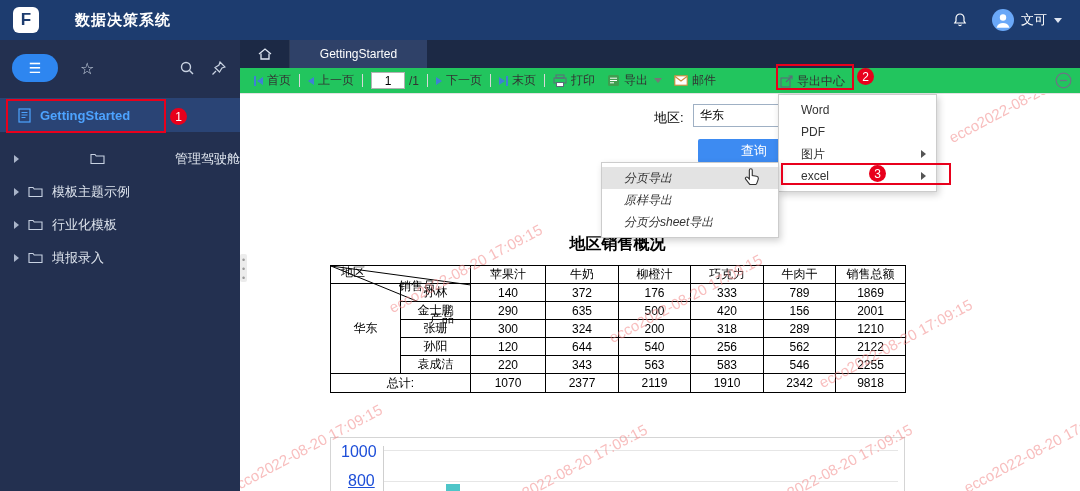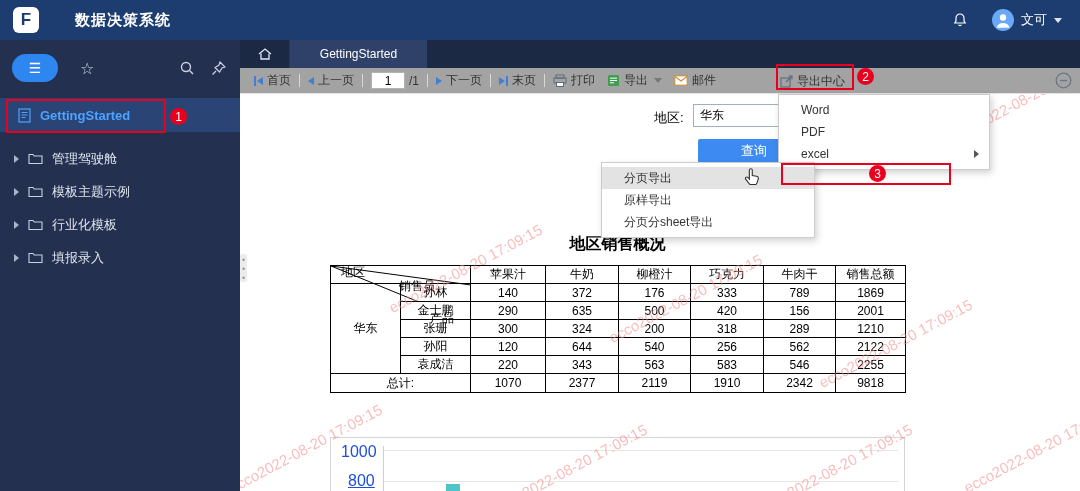--- a/index.html
+++ b/index.html
@@ -26,33 +26,33 @@
                display:flex; align-items:center; justify-content:center; font-size:14px; cursor:pointer; }
   .star { margin-left:22px; color:#c8d2e2; font-size:16px; cursor:pointer; }
   .sc-spacer { flex:1; }
   .sc-icon { margin-left:16px; cursor:pointer; display:flex; }
 
   .side-item-selected { margin-top:16px; height:34px; background:#2a4475; display:flex;
                         align-items:center; padding-left:18px; gap:9px; cursor:pointer; }
   .side-item-selected .lbl { color:#4da3ff; font-size:13px; font-weight:bold; }
   .side-item { height:33px; display:flex; align-items:center; padding-left:14px; gap:9px;
                color:#dfe5ee; font-size:13px; cursor:pointer; }
-  .side-item.first { margin-top:10px; }
+  .side-item.first { margin-top:10px;justify-content:space-between; }
   .side-caret { width:0; height:0; border-top:4px solid transparent; border-bottom:4px solid transparent;
                 border-left:5px solid #a9b4c9; }
 
   
   .main { position:absolute; left:240px; top:40px; width:840px; height:451px; }
   .tabbar { height:28px; background:#1c2945; display:flex; }
   .tab-home { width:50px; display:flex; align-items:center; justify-content:center; cursor:pointer;
               border-right:1px solid rgba(255,255,255,0.08); }
   .tab-active { width:137px; background:#2f4168; color:#fff; font-size:12px; display:flex;
                 align-items:center; justify-content:center; cursor:pointer; }
 
-  .toolbar { position:relative; height:26px; background:#a3a3a3; border-bottom:1px solid #e2e2e2;
+  .toolbar { position:relative; height:26px; background:#22c55e; border-bottom:1px solid #e2e2e2;
              display:flex; align-items:center; font-size:12px; color:#333; padding-left:8px; }
   .tb-item { display:flex; align-items:center; gap:4px; padding:0 6px; cursor:pointer; white-space:nowrap; }
   .tb-sep { width:1px; height:13px; background:#d8d8d8; margin:0 2px; }
   .tri-l { width:0; height:0; border-top:4px solid transparent; border-bottom:4px solid transparent;
            border-right:6px solid #3f7fd6; }
   .tri-r { width:0; height:0; border-top:4px solid transparent; border-bottom:4px solid transparent;
            border-left:6px solid #3f7fd6; }
   .bar-v { width:2px; height:10px; background:#3f7fd6; }
   .icon-pair { display:flex; align-items:center; gap:1px; }
   .page-input { width:34px; height:17px; border:1px solid #b3b3b3; text-align:center; font-size:12px;
@@ -102,22 +102,22 @@
   .chart-bar { position:absolute; left:115px; top:46px; width:14px; height:30px; background:#4ec5c8; }
 
   
   .wm-layer { position:absolute; inset:0; pointer-events:none; z-index:5; overflow:hidden; }
   .wm { position:absolute; white-space:nowrap; transform:rotate(-28deg); transform-origin:0 50%;
         color:rgba(243,136,136,0.55); font-size:15px; }
 
   
   .menu { position:absolute; background:#fff; border:1px solid #cccccc;
           box-shadow:2px 3px 7px rgba(0,0,0,0.18); z-index:40; padding:4px 0; }
-  .menu1 { left:778px; top:94px; width:212px; }
-  .menu2 { left:601px; top:162px; width:214px; }
+  .menu1 { left:778px; top:94px; width:159px; }
+  .menu2 { left:601px; top:162px; width:178px;font-style:italic; }
   .menu-item { position:relative; height:22px; line-height:22px; padding-left:22px;
                font-size:12px; color:#333; cursor:pointer; }
   .menu-item.hover { background:#e3e3e3; }
   .sub-arrow { position:absolute; right:10px; top:7px; width:0; height:0;
                border-top:4px solid transparent; border-bottom:4px solid transparent;
                border-left:5px solid #555; }
 
   
   .red-box { position:absolute; border:2px solid #e8001c; z-index:60; pointer-events:none; }
   .rb1 { left:6px;   top:99px;  width:160px; height:34px; }
@@ -438,20 +438,24 @@
       <span class="wm" style="left:520px; top:406px;">ecco2022-08-20 17:09:15</span>
       <span class="wm" style="left:725px; top:386px;">ecco2022-08-20 17:09:15</span>
     </div>
   </div>
 </div>
 
 <div class="menu menu1">
   <div class="menu-item">Word</div>
   <div class="menu-item">PDF</div>
   <div class="menu-item">
+    <span>图片</span>
+    <span class="sub-arrow"></span>
+  </div>
+  <div class="menu-item">
     <span>excel</span>
     <span class="sub-arrow"></span>
   </div>
 </div>
 
 <div class="menu menu2">
   <div class="menu-item hover">分页导出</div>
   <div class="menu-item">原样导出</div>
   <div class="menu-item">分页分sheet导出</div>
 </div>

